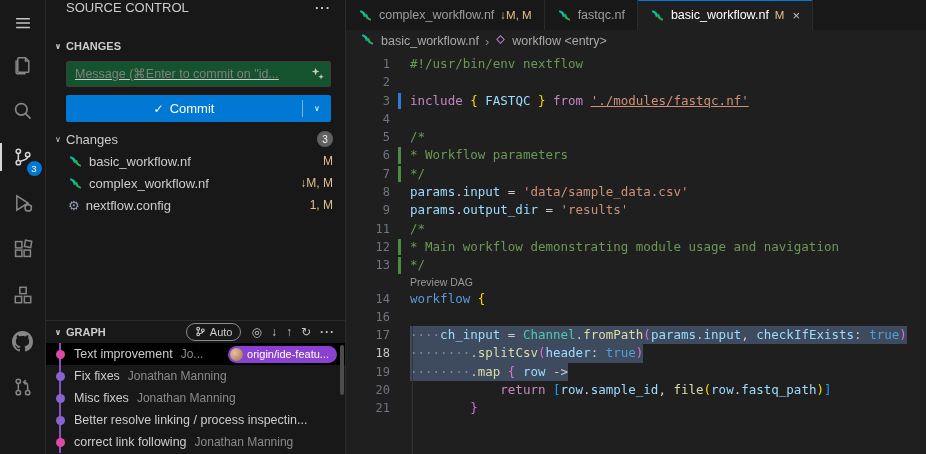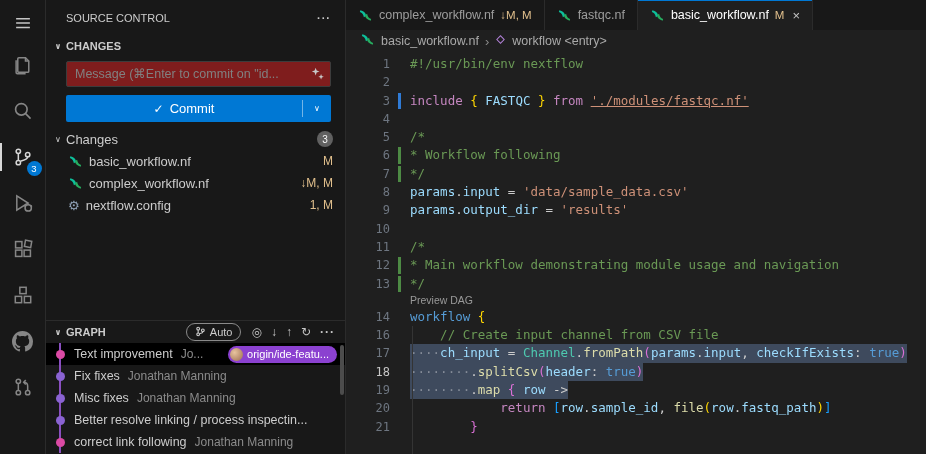--- a/index.html
+++ b/index.html
@@ -11,27 +11,27 @@
   .activitybar {width:46px;flex:none;background:#181818;border-right:1px solid #2b2b2b;display:flex;flex-direction:column;align-items:center;padding-top:4px;}
   .ab-item {width:46px;height:46px;display:flex;align-items:center;justify-content:center;position:relative;color:#868686;}
   .ab-item.menu {height:38px;color:#c5c5c5;}
   .ab-item.active {color:#d7d7d7;}
   .ab-item.active::before {content:"";position:absolute;left:0;top:9px;bottom:9px;width:2px;background:#d7d7d7;}
   .ab-item svg {display:block;}
   .badge-blue {position:absolute;right:4px;bottom:4px;min-width:15px;height:15px;border-radius:8px;background:#0078d4;color:#fff;font-size:9.5px;display:flex;align-items:center;justify-content:center;padding:0 2px;}
 
   
   .sidebar {width:300px;flex:none;background:#181818;border-right:1px solid #2b2b2b;display:flex;flex-direction:column;position:relative;}
-  .sb-header {height:35px;flex:none;display:flex;align-items:center;padding:0 14px 0 20px;font-size:11px;color:#cccccc;}
+  .sb-header {height:35px;flex:none;display:flex;align-items:flex-start;padding:0 14px 0 20px;font-size:13px;color:#cccccc;}
   .sb-title {flex:1;}
   .more-btn {color:#cccccc;font-weight:bold;letter-spacing:1px;cursor:pointer;}
   .section-hdr {height:22px;flex:none;display:flex;align-items:center;padding:0 8px 0 4px;font-weight:bold;font-size:11px;color:#cccccc;}
   .chev {width:16px;text-align:center;font-size:8px;color:#cccccc;flex:none;}
   .commit-input-wrap {margin:4px 14px 0 20px;position:relative;flex:none;}
-  .msg {width:100%;height:26px;background:#7f1d1d;border:1px solid #3c3c3c;border-radius:2px;color:#cccccc;font-size:12.5px;padding:0 26px 0 8px;outline:none;font-family:"Liberation Sans","DejaVu Sans",sans-serif;}
+  .msg {width:100%;height:26px;background:#14532d;border:1px solid #3c3c3c;border-radius:2px;color:#cccccc;font-size:12.5px;padding:0 26px 0 8px;outline:none;font-family:"Liberation Sans","DejaVu Sans",sans-serif;text-decoration:underline;}
   .msg::placeholder {color:#818181;}
   .sparkle {position:absolute;right:6px;top:5px;color:#c8c8c8;}
   .commit-btn {margin:8px 14px 0 20px;height:27px;flex:none;background:#0078d4;border-radius:2px;display:flex;align-items:center;color:#ffffff;font-size:13px;cursor:pointer;}
   .commit-main {flex:1;display:flex;align-items:center;justify-content:center;gap:6px;}
   .commit-check {font-size:12px;}
   .commit-sep {width:1px;height:17px;background:rgba(255,255,255,.45);}
   .commit-chev {width:28px;text-align:center;font-size:8px;}
   .tree-row {margin-top:6px;height:22px;flex:none;display:flex;align-items:center;padding:0 12px 0 4px;}
   .tree-label {flex:1;color:#cccccc;}
   .badge-gray {min-width:16px;height:16px;border-radius:9px;background:#616161;color:#f8f8f8;font-size:10px;display:flex;align-items:center;justify-content:center;padding:0 4px;}
@@ -353,31 +353,30 @@
           </svg></span>
       <span>workflow &lt;entry&gt;</span>
     </div>
     <div class="code-area">
       <div>
           <div class="code-row"><div class="gutter"><span class="ln">1</span></div><div class="code-content"><span class="tk-c">#!/usr/bin/env nextflow</span></div></div>
           <div class="code-row"><div class="gutter"><span class="ln">2</span></div><div class="code-content"></div></div>
           <div class="code-row"><div class="gutter"><span class="ln">3</span><div class="git-mod"></div></div><div class="code-content"><span class="tk-k">include</span><span class="tk-p"> </span><span class="tk-b1">{</span><span class="tk-p"> </span><span class="tk-v">FASTQC</span><span class="tk-p"> </span><span class="tk-b1">}</span><span class="tk-p"> </span><span class="tk-k">from</span><span class="tk-p"> </span><span class="tk-su">'./modules/fastqc.nf'</span></div></div>
           <div class="code-row"><div class="gutter"><span class="ln">4</span></div><div class="code-content"></div></div>
           <div class="code-row"><div class="gutter"><span class="ln">5</span></div><div class="code-content"><span class="tk-c">/*</span></div></div>
-          <div class="code-row"><div class="gutter"><span class="ln">6</span><div class="git-add"></div></div><div class="code-content"><span class="tk-c">* Workflow following</span></div></div>
+          <div class="code-row"><div class="gutter"><span class="ln">6</span><div class="git-add"></div></div><div class="code-content"><span class="tk-c">* Workflow parameters</span></div></div>
           <div class="code-row"><div class="gutter"><span class="ln">7</span><div class="git-add"></div></div><div class="code-content"><span class="tk-c">*/</span></div></div>
           <div class="code-row"><div class="gutter"><span class="ln">8</span></div><div class="code-content"><span class="tk-v">params</span><span class="tk-p">.</span><span class="tk-v">input</span><span class="tk-p"> = </span><span class="tk-s">'data/sample_data.csv'</span></div></div>
           <div class="code-row"><div class="gutter"><span class="ln">9</span></div><div class="code-content"><span class="tk-v">params</span><span class="tk-p">.</span><span class="tk-v">output_dir</span><span class="tk-p"> = </span><span class="tk-s">'results'</span></div></div>
-          <div class="code-row"><div class="gutter"><span class="ln">10</span></div><div class="code-content"></div></div>
           <div class="code-row"><div class="gutter"><span class="ln">11</span></div><div class="code-content"><span class="tk-c">/*</span></div></div>
           <div class="code-row"><div class="gutter"><span class="ln">12</span><div class="git-add"></div></div><div class="code-content"><span class="tk-c">* Main workflow demonstrating module usage and navigation</span></div></div>
           <div class="code-row"><div class="gutter"><span class="ln">13</span><div class="git-add"></div></div><div class="code-content"><span class="tk-c">*/</span></div></div>
           <div class="codelens-row"><span class="codelens-link">Preview DAG</span></div>
           <div class="code-row"><div class="gutter"><span class="ln">14</span></div><div class="code-content"><span class="tk-kb">workflow</span><span class="tk-p"> </span><span class="tk-b1">{</span></div></div>
-          <div class="code-row"><div class="gutter"><span class="ln">16</span></div><div class="code-content"><span class="tk-p">    </span><span class="tk-c">// Create input channel from CSV file</span></div></div>
+          <div class="code-row"><div class="gutter"><span class="ln">16</span></div></div>
           <div class="code-row"><div class="gutter"><span class="ln">17</span></div><div class="code-content selected"><span class="tk-ws">····</span><span class="tk-v">ch_input</span><span class="tk-p"> = </span><span class="tk-t">Channel</span><span class="tk-p">.</span><span class="tk-f">fromPath</span><span class="tk-b2">(</span><span class="tk-v">params</span><span class="tk-p">.</span><span class="tk-v">input</span><span class="tk-p">, </span><span class="tk-v">checkIfExists</span><span class="tk-p">: </span><span class="tk-kb">true</span><span class="tk-b2">)</span></div></div>
           <div class="code-row"><div class="gutter"><span class="ln active">18</span></div><div class="code-content selected"><span class="tk-ws">········</span><span class="tk-p">.</span><span class="tk-f">splitCsv</span><span class="tk-b2">(</span><span class="tk-v">header</span><span class="tk-p">: </span><span class="tk-kb">true</span><span class="tk-b2">)</span></div></div>
           <div class="code-row"><div class="gutter"><span class="ln">19</span></div><div class="code-content selected"><span class="tk-ws">········</span><span class="tk-p">.</span><span class="tk-f">map</span><span class="tk-p"> </span><span class="tk-b2">{</span><span class="tk-p"> </span><span class="tk-v">row</span><span class="tk-p"> -&gt;</span></div></div>
           <div class="code-row"><div class="gutter"><span class="ln">20</span></div><div class="code-content"><span class="tk-p">            </span><span class="tk-k">return</span><span class="tk-p"> </span><span class="tk-b3">[</span><span class="tk-v">row</span><span class="tk-p">.</span><span class="tk-v">sample_id</span><span class="tk-p">, </span><span class="tk-f">file</span><span class="tk-b1">(</span><span class="tk-v">row</span><span class="tk-p">.</span><span class="tk-v">fastq_path</span><span class="tk-b1">)</span><span class="tk-b3">]</span></div></div>
           <div class="code-row"><div class="gutter"><span class="ln">21</span></div><div class="code-content"><span class="tk-p">        </span><span class="tk-b2">}</span></div></div>
         </div>
       <div class="indent-guide"></div>
     </div>
   </div>
 

